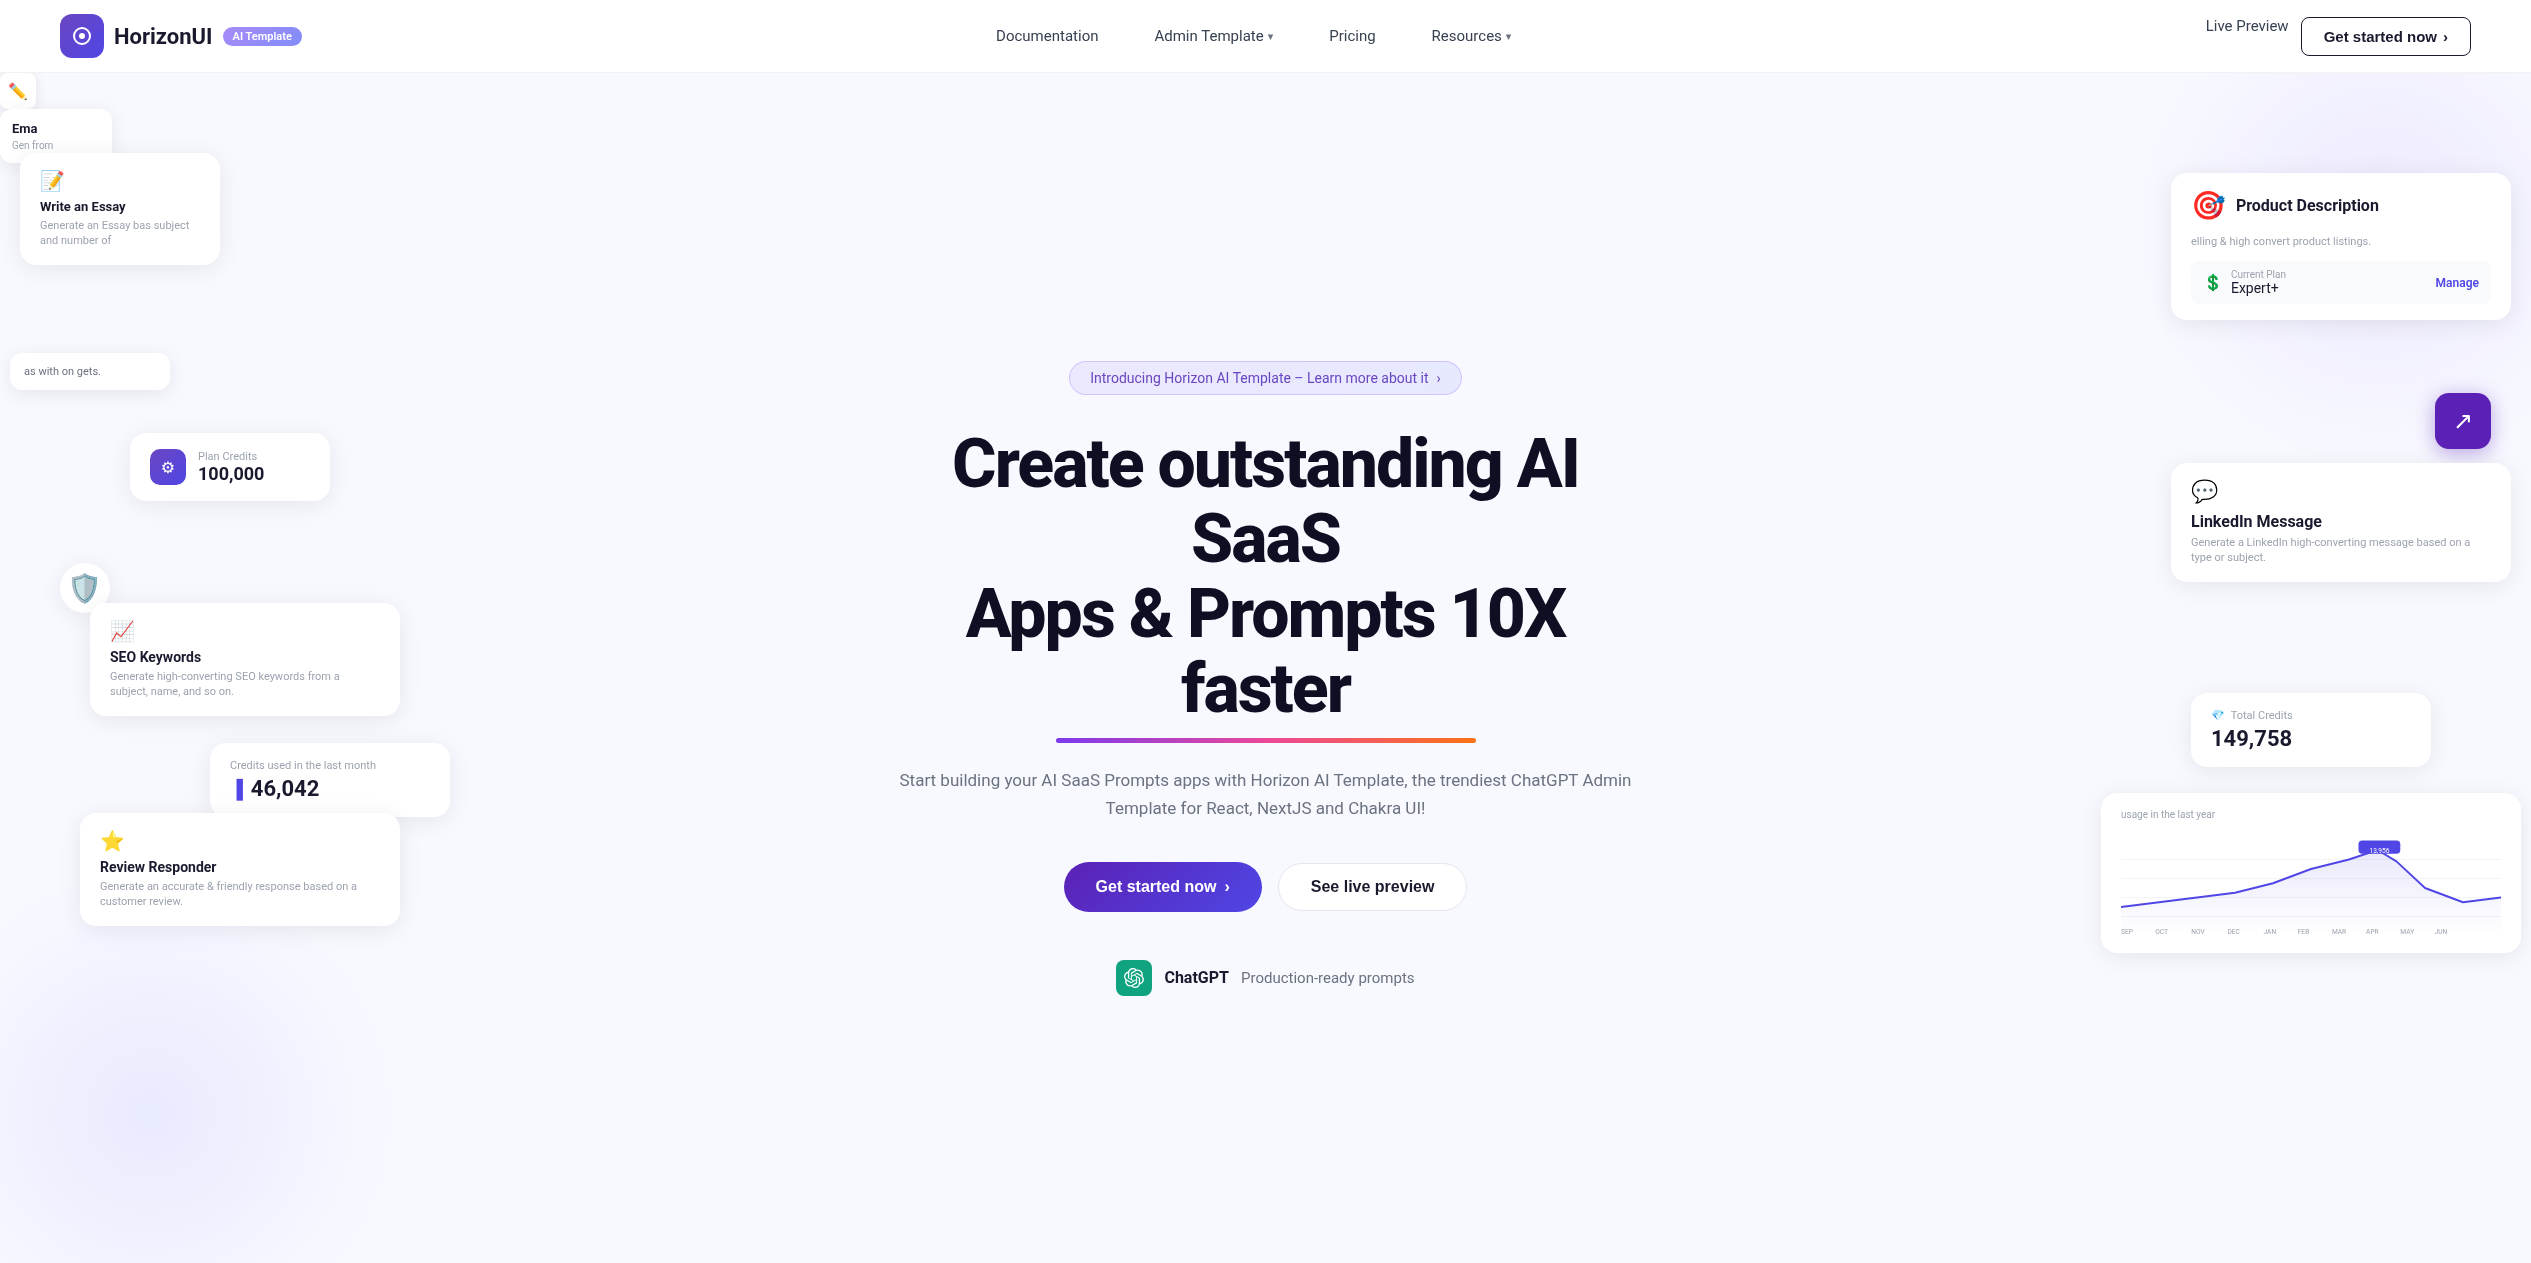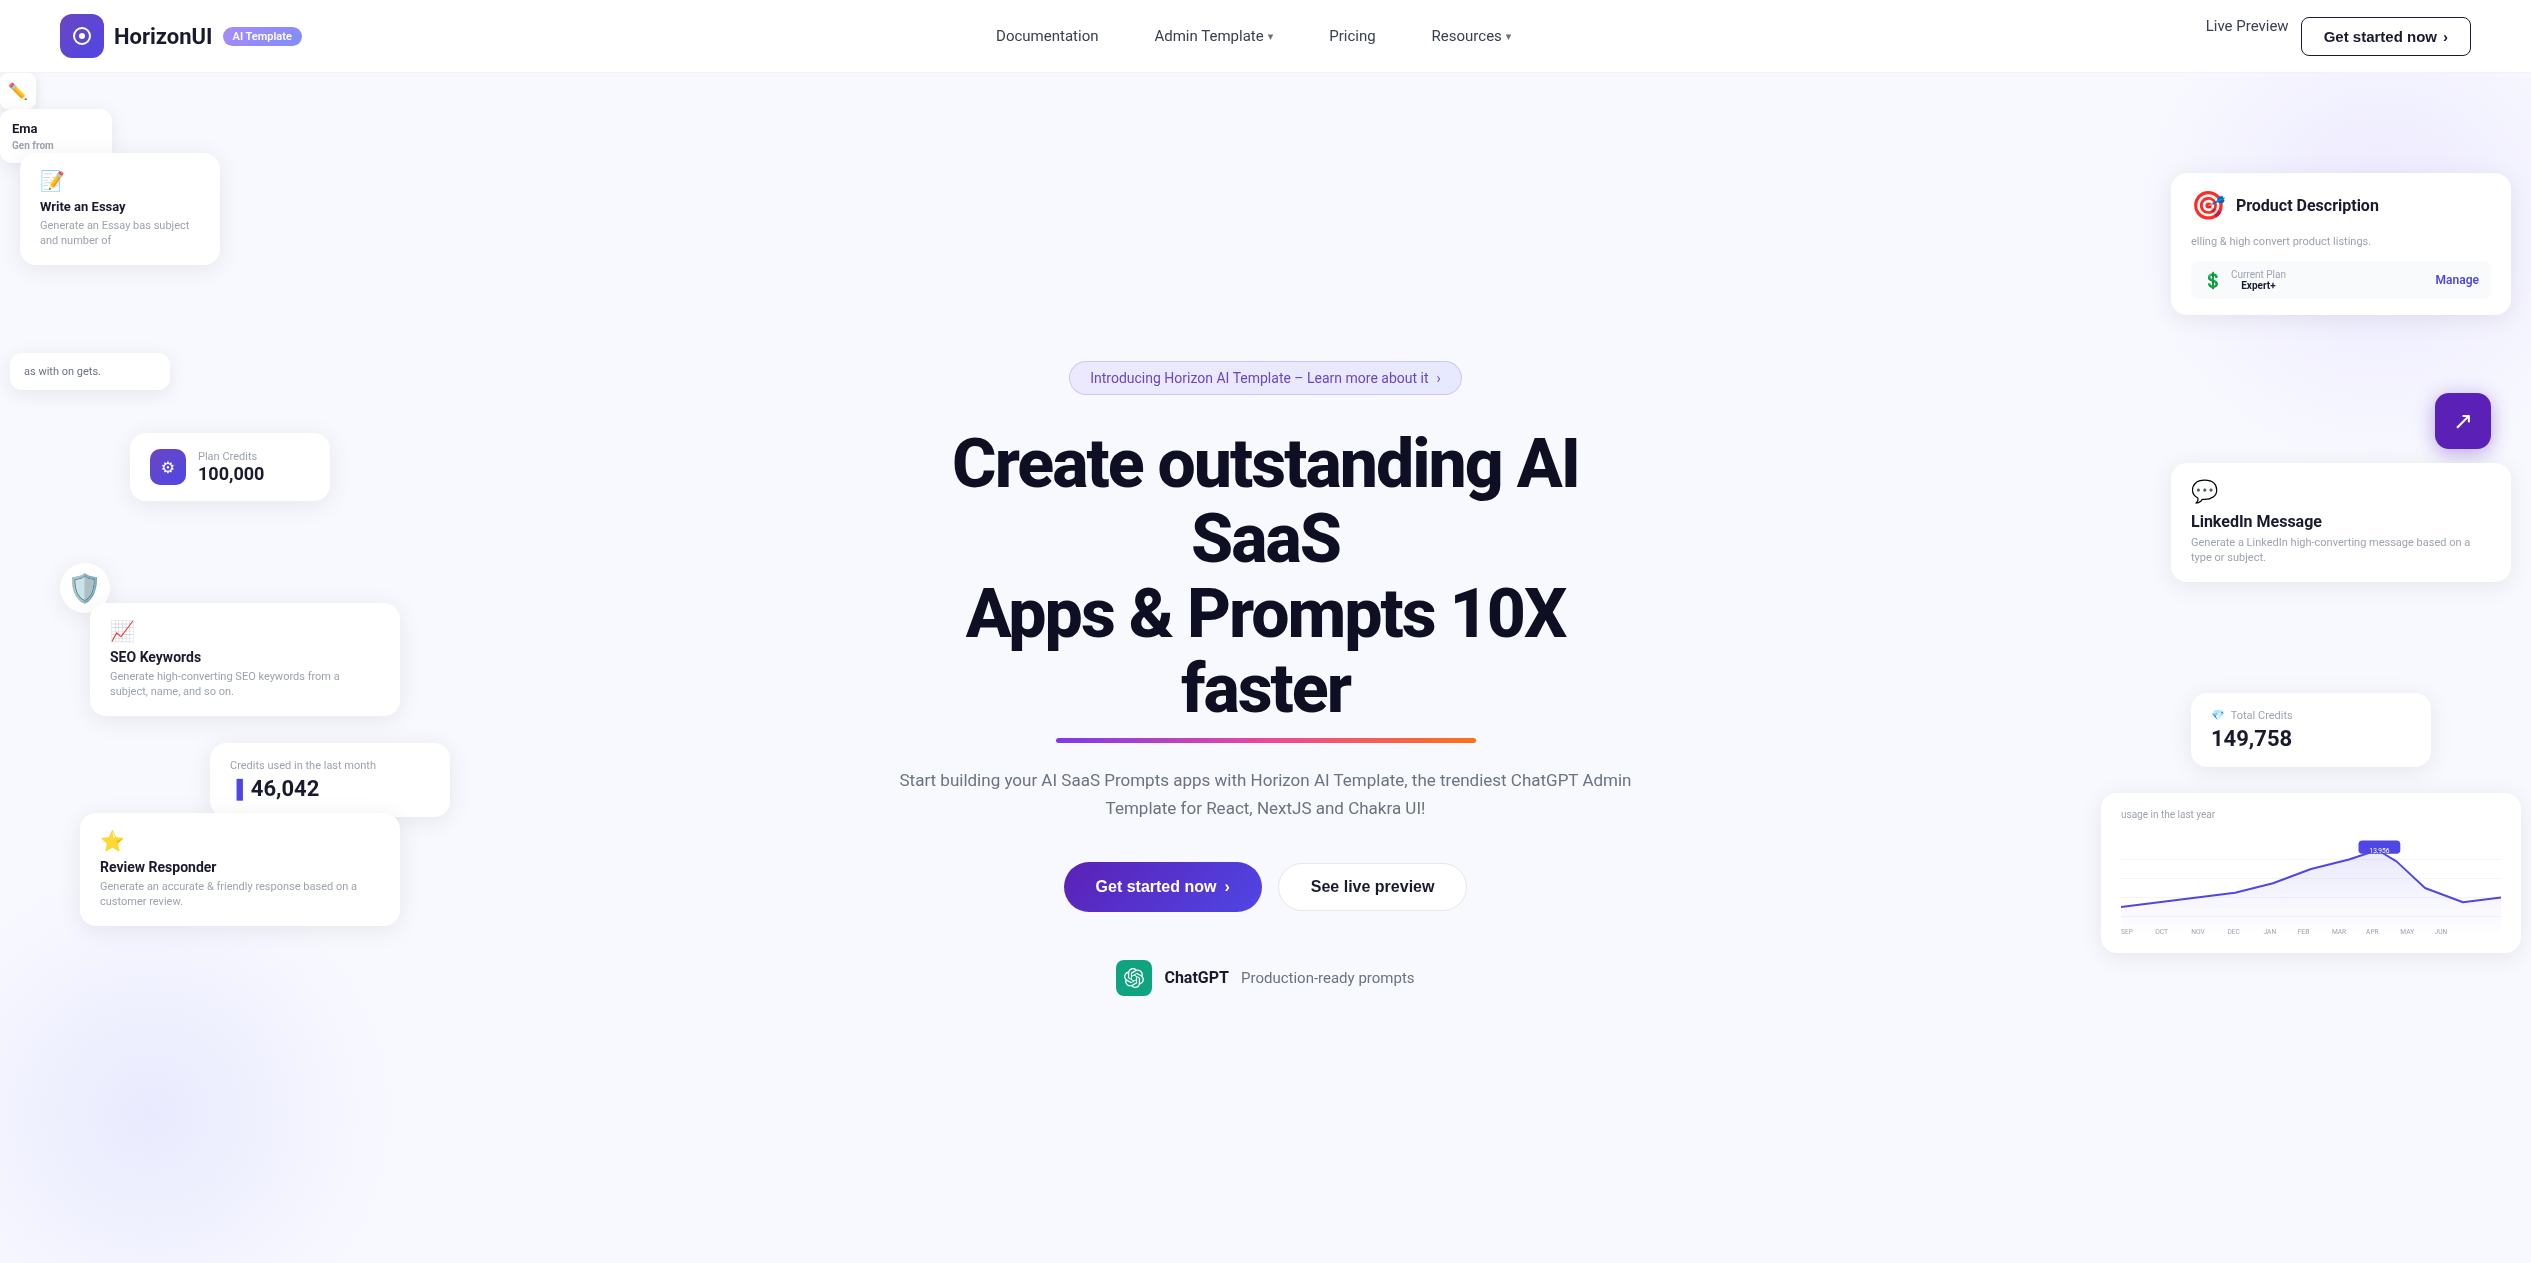--- a/index.html
+++ b/index.html
@@ -369,21 +369,21 @@
       align-items: center;
       justify-content: space-between;
       margin-top: 12px;
       background: #f9fafb;
       padding: 8px 12px;
       border-radius: 8px;
     }
     .card-product-desc .plan-info { display: flex; align-items: center; gap: 8px; }
     .card-product-desc .plan-icon { color: #6b46c1; font-size: 16px; }
     .card-product-desc .plan-label { font-size: 10px; color: #9ca3af; }
-    .card-product-desc .plan-name { font-size: 10px; font-weight: 700; color: #1a1a2e; text-align: center; }
+    .card-product-desc .plan-name { font-size: 14px; font-weight: 400; color: #1a1a2e; }
     .card-product-desc .manage-btn {
       font-size: 12px;
       color: #4f46e5;
       font-weight: 600;
       text-align: center;
     }
 
     .card-up-arrow {
       top: 320px;
       right: 40px;
@@ -432,21 +432,21 @@
       right: 10px;
       width: 112px;
       background: white;
       border-radius: 12px;
       padding: 12px;
       box-shadow: 0 4px 20px rgba(0,0,0,0.08);
       font-size: 12px;
       color: #6b7280;
     }
     .card-email-partial .email-title { font-size: 13px; font-weight: 700; color: #1a1a2e; margin-bottom: 4px; }
-    .card-email-partial .email-desc { font-size: 10px; color: #9ca3af; font-weight: bold; }
+    .card-email-partial .email-desc { font-size: 10px; color: #9ca3af; }
   </style>
 </head>
 <body>
 
 <nav class="navbar">
   <div class="logo-area">
     <div class="logo-icon">
       <svg width="24" height="24" viewBox="0 0 24 24" fill="none">
         <circle cx="12" cy="12" r="8" stroke="white" stroke-width="2"></circle>
         <circle cx="12" cy="12" r="3" fill="white"></circle>

